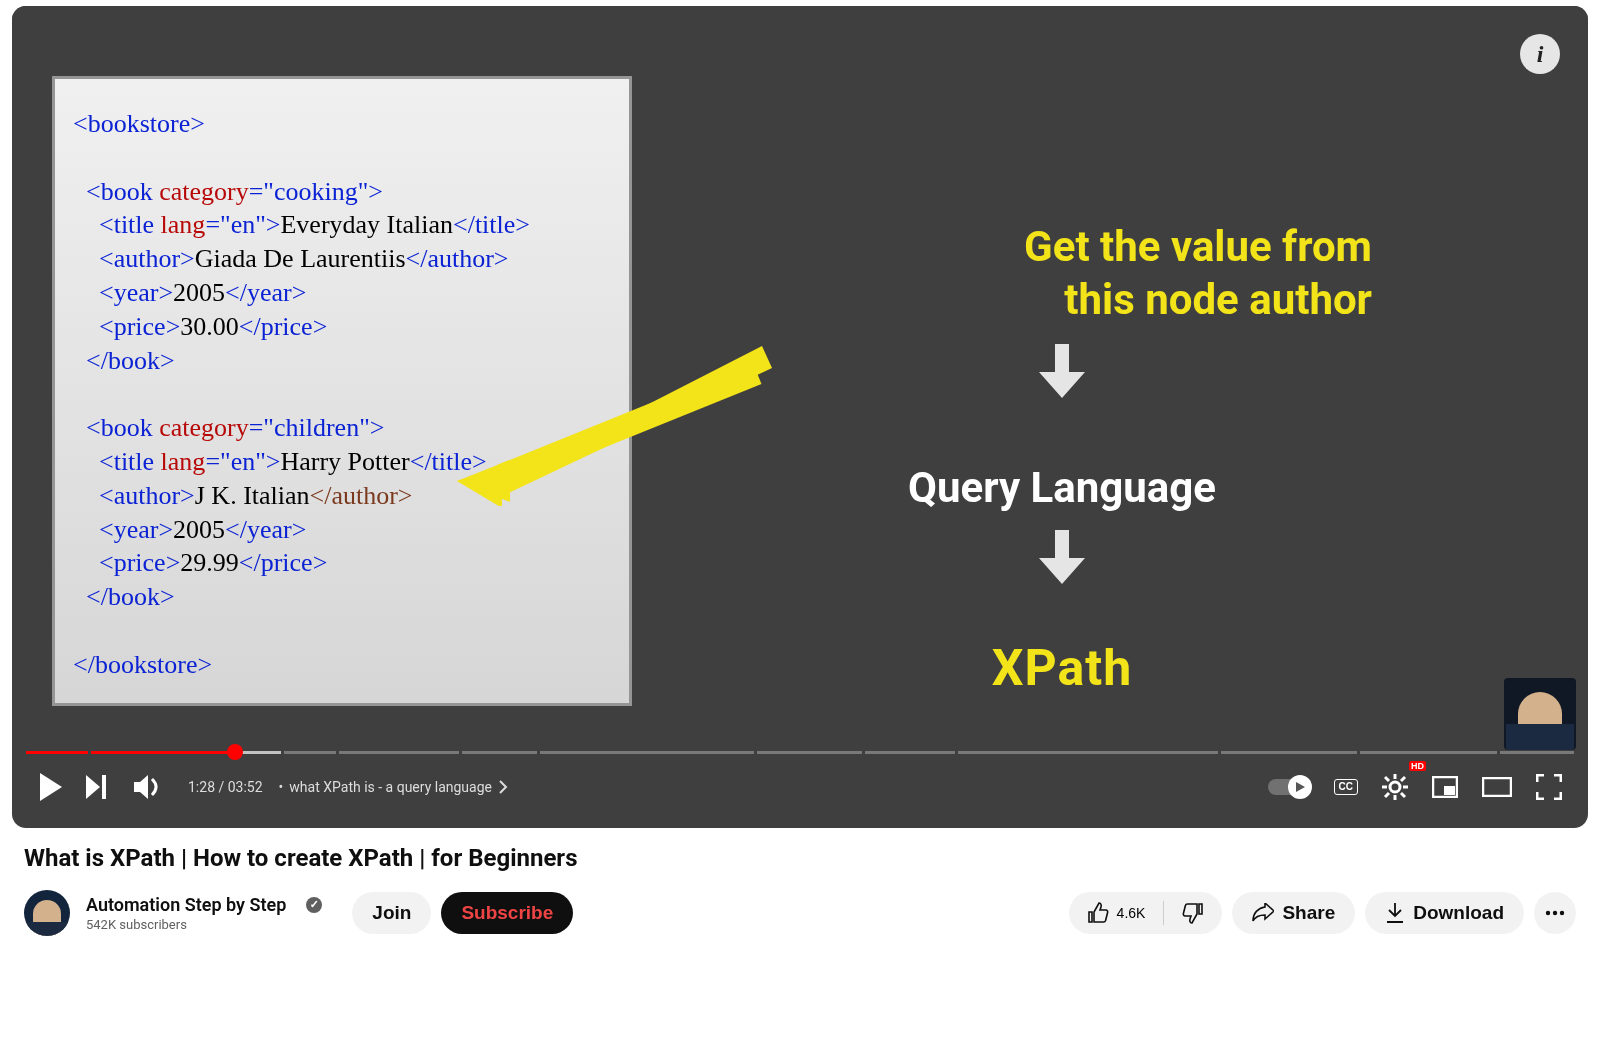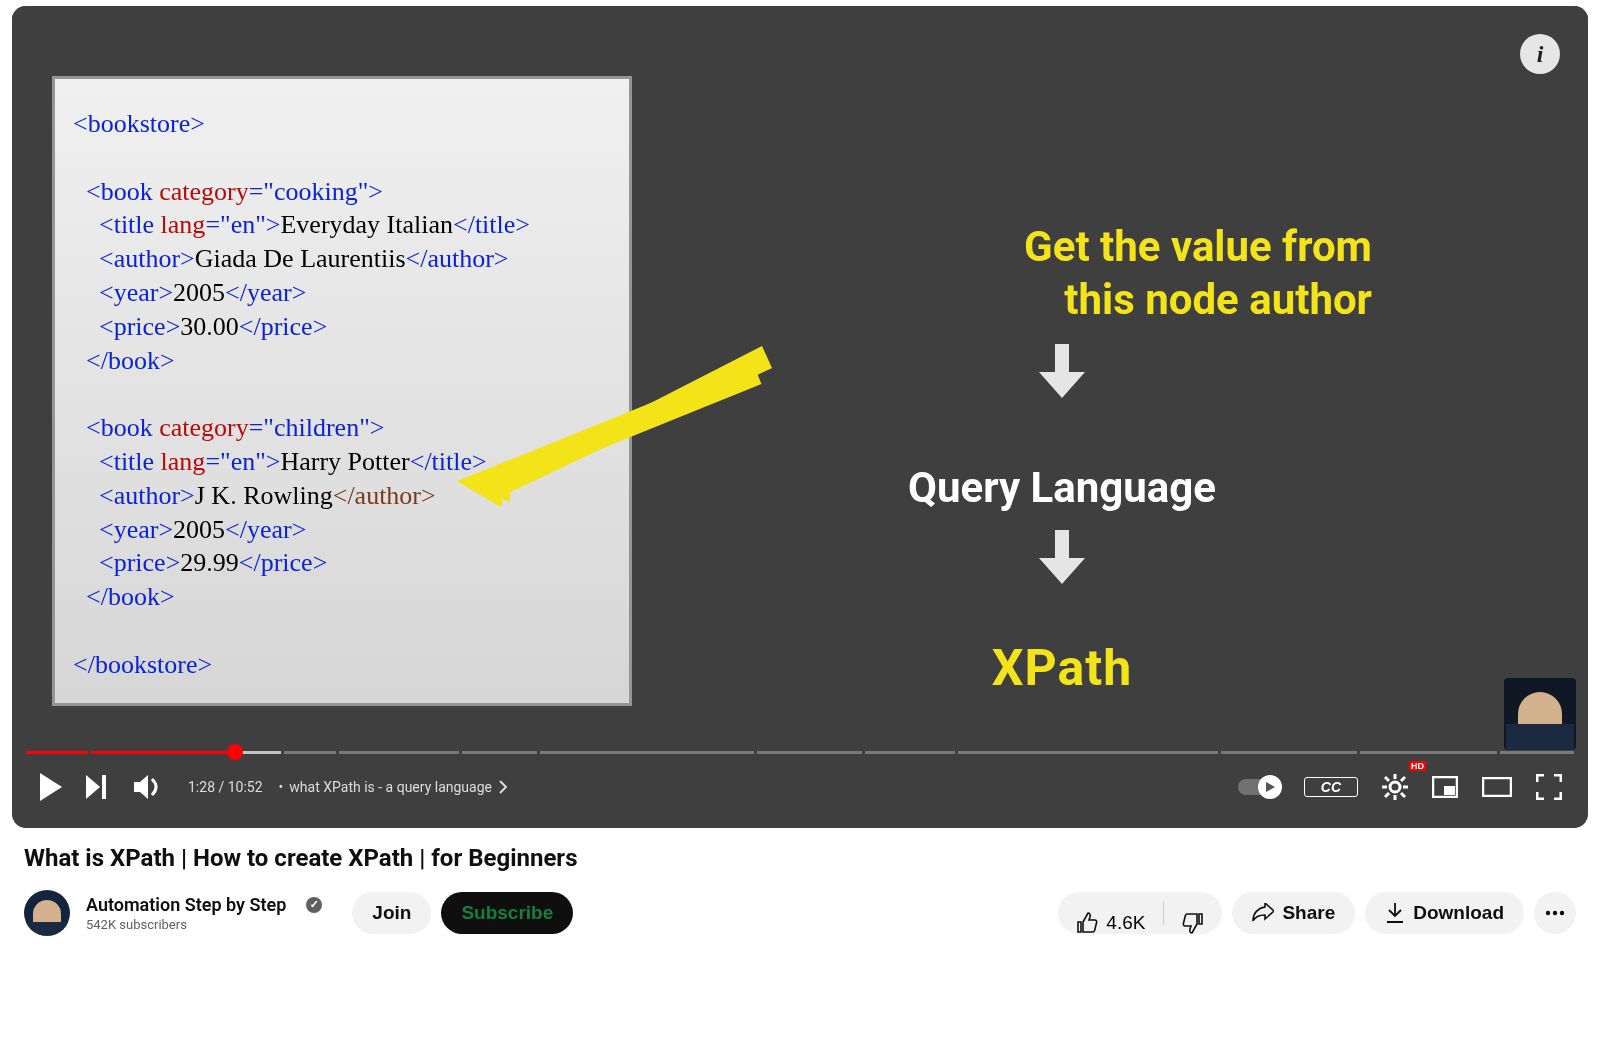--- a/index.html
+++ b/index.html
@@ -36,38 +36,38 @@
   .chap-tick { position:absolute; top:2px; height:5px; width:3px; background:#3f3f3f; }
   
   .controls { height:62px; display:flex; align-items:center; padding:0 14px; color:#fff; font-size:15px; }
   .ctrl-btn { background:none; border:none; color:#fff; padding:0 12px; height:48px; display:flex; align-items:center; justify-content:center; cursor:pointer; }
   .ctrl-btn svg { fill:#fff; }
   .time-text { padding:0 6px 0 14px; font-size:14px; color:#ddd; }
   .chapter-text { font-size:14px; color:#ddd; padding:0 2px 0 10px; display:flex; align-items:center; gap:6px; cursor:pointer; }
   .spacer { flex:1; }
   .autoplay-toggle { width:42px; height:16px; border-radius:10px; background:#717171; position:relative; margin:0 12px; cursor:pointer; }
   .autoplay-toggle .knob { position:absolute; right:-2px; top:-4px; width:24px; height:24px; border-radius:50%; background:#fff; display:flex; align-items:center; justify-content:center; }
-  .cc-badge { font-weight:600; font-size:14px; border:1.5px solid #fff; border-radius:3px; padding:2px 16px; line-height:1;font-style:italic; }
+  .cc-badge { font-weight:600; font-size:10px; border:1.5px solid #fff; border-radius:3px; padding:2px 4px; line-height:1; }
   .hd-badge { position:relative; }
   .hd-badge .hd { position:absolute; top:-2px; right:-6px; font-size:9px; font-weight:700; color:#fff; background:#f00; border-radius:2px; padding:0 2px; }
   
   .below { padding:6px 24px 0 24px; }
   .vid-title { font-size:24px; font-weight:700; color:#0f0f0f; margin:10px 0 18px; }
   .meta-row { display:flex; align-items:center; gap:10px; }
   .avatar-ch { width:46px; height:46px; border-radius:50%; background:#13243d; display:flex; align-items:flex-end; justify-content:center; overflow:hidden; margin-right:6px; }
   .avatar-ch .head { width:28px; height:36px; background:#d2b18c; border-radius:14px 14px 0 0; position:relative; }
   .avatar-ch .head::after{ content:""; position:absolute; bottom:0; left:-8px; right:-8px; height:14px; background:#1b2a40; }
   .ch-name { font-size:18px; font-weight:600; color:#0f0f0f; display:flex; align-items:center; gap:20px; }
   .verify { width:16px; height:16px; border-radius:50%; background:#606060; color:#fff; display:flex; align-items:center; justify-content:center; font-size:11px; }
   .subs { font-size:13px; color:#606060; margin-top:2px; }
   .pill { height:42px; border-radius:21px; border:none; background:#f2f2f2; color:#0f0f0f; font-size:19px; font-weight:700; padding:0 20px; display:flex; align-items:center; gap:8px; cursor:pointer;text-align:right; }
-  .pill.dark { background:#0f0f0f; color:#15803d; }
+  .pill.dark { background:#0f0f0f; color:#ef4444; }
   .pill svg { fill:#0f0f0f; }
   .like-group { display:flex; align-items:center; background:#f2f2f2; border-radius:21px; height:42px; overflow:hidden; }
-  .like-group button { background:none; border:none; height:100%; padding:0 18px; display:flex; align-items:flex-end; gap:8px; font-size:19px; font-weight:500; cursor:pointer; }
+  .like-group button { background:none; border:none; height:100%; padding:0 18px; display:flex; align-items:center; gap:8px; font-size:14px; font-weight:500; cursor:pointer; }
   .like-group .divider { width:1px; height:24px; background:#ccc; }
   .flex-spacer { flex:1; }
   .more-btn { width:42px; height:42px; border-radius:50%; background:#f2f2f2; border:none; display:flex; align-items:center; justify-content:center; cursor:pointer; }
 </style>
 </head>
 <body>
 
 <div class="player-wrap">
   <div class="video-area">
     <div class="info-bubble">i</div>
@@ -76,21 +76,21 @@
 <span class=""></span>
 <span class="">  </span><span class="t-blue">&lt;book </span><span class="t-red">category</span><span class="t-blue">=</span><span class="t-blue">"cooking"&gt;</span>
 <span class="">    </span><span class="t-blue">&lt;title </span><span class="t-red">lang</span><span class="t-blue">="en"&gt;</span><span class="t-black">Everyday Italian</span><span class="t-blue">&lt;/title&gt;</span>
 <span class="">    </span><span class="t-blue">&lt;author&gt;</span><span class="t-black">Giada De Laurentiis</span><span class="t-blue">&lt;/author&gt;</span>
 <span class="">    </span><span class="t-blue">&lt;year&gt;</span><span class="t-black">2005</span><span class="t-blue">&lt;/year&gt;</span>
 <span class="">    </span><span class="t-blue">&lt;price&gt;</span><span class="t-black">30.00</span><span class="t-blue">&lt;/price&gt;</span>
 <span class="">  </span><span class="t-blue">&lt;/book&gt;</span>
 <span class=""></span>
 <span class="">  </span><span class="t-blue">&lt;book </span><span class="t-red">category</span><span class="t-blue">="children"&gt;</span>
 <span class="">    </span><span class="t-blue">&lt;title </span><span class="t-red">lang</span><span class="t-blue">="en"&gt;</span><span class="t-black">Harry Potter</span><span class="t-blue">&lt;/title&gt;</span>
-<span class="">    </span><span class="t-blue">&lt;author&gt;</span><span class="t-black">J K. Rowling</span><span class="t-brown">&lt;/author&gt;</span>
+<span class="">    </span><span class="t-blue">&lt;author&gt;</span><span class="t-black">J K. Italian</span><span class="t-brown">&lt;/author&gt;</span>
 <span class="">    </span><span class="t-blue">&lt;year&gt;</span><span class="t-black">2005</span><span class="t-blue">&lt;/year&gt;</span>
 <span class="">    </span><span class="t-blue">&lt;price&gt;</span><span class="t-black">29.99</span><span class="t-blue">&lt;/price&gt;</span>
 <span class="">  </span><span class="t-blue">&lt;/book&gt;</span>
 <span class=""></span>
 <span class="t-blue">&lt;/bookstore&gt;</span></div>
 
     <svg class="diag-arrow" style="left:430px; top:340px;" width="330" height="160" viewBox="0 0 330 160">
       <polygon points="320,0 330,22 60,150 60,162 15,135 72,118 70,128" fill="#f3e41a"></polygon>
       <polygon points="15,135 68,114 68,156" fill="#f3e41a"></polygon>
       <rect x="60" y="118" width="275" height="24" fill="#f3e41a" transform="rotate(-22 60 130)"></rect>
@@ -146,21 +146,21 @@
           <rect x="16" y="0" width="4" height="24"></rect>
         </svg>
     </button>
     <button class="ctrl-btn">
       <svg width="28" height="26">
           <polygon points="0,8 6,8 14,1 14,25 6,18 0,18"></polygon>
           <path d="M18 5 Q26 13 18 21" stroke="#fff" stroke-width="3" fill="none"></path>
         </svg>
     </button>
     <span class="time-text">
-      <span>1:28</span><span> / </span><span>10:52</span>
+      <span>1:28</span><span> / </span><span>03:52</span>
     </span>
     <span class="chapter-text">
       <span> • </span>
       <span>what XPath is - a query language</span>
       <svg width="10" height="14">
           <polyline points="2,1 8,7 2,13" stroke="#ddd" stroke-width="2" fill="none"></polyline>
         </svg>
     </span>
 
     <div class="spacer"></div>

